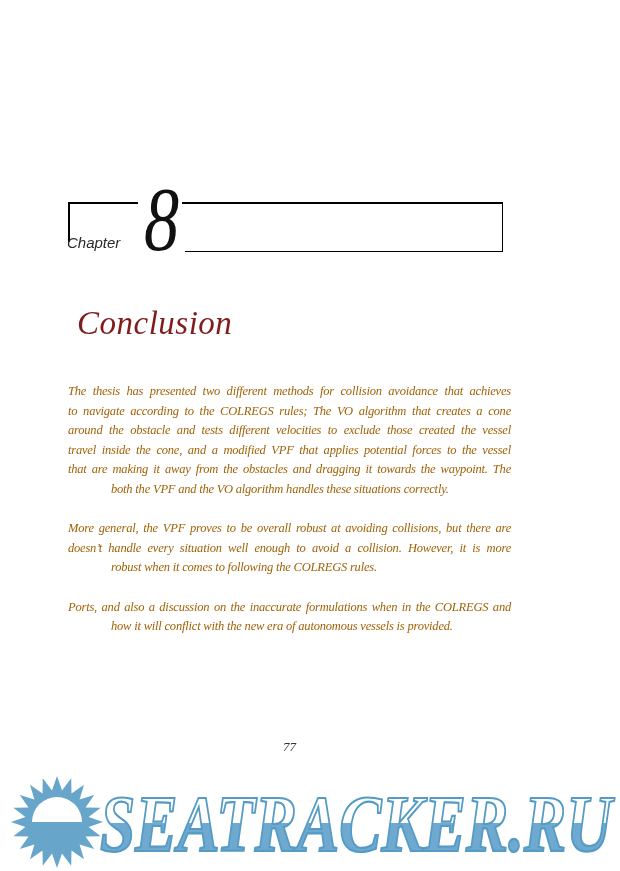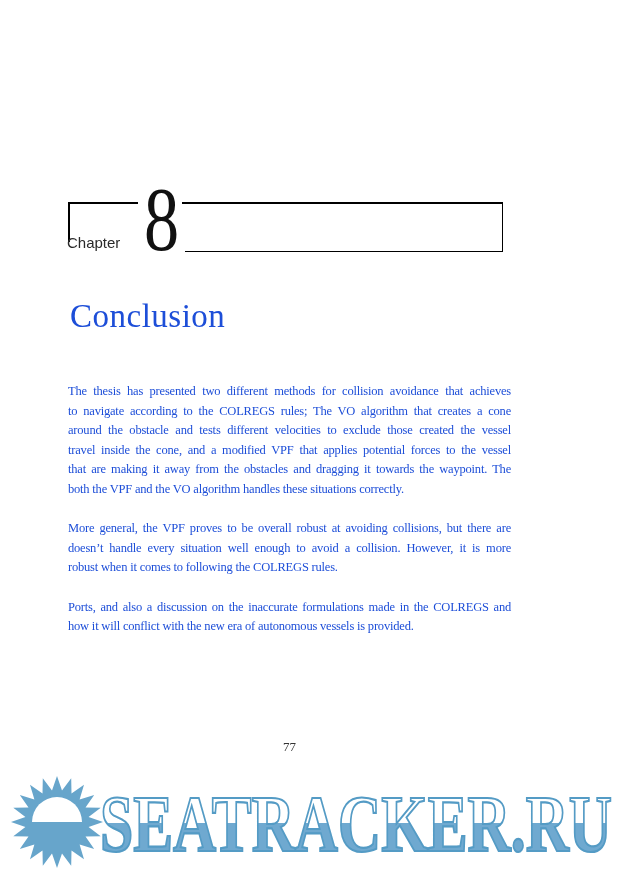--- a/index.html
+++ b/index.html
@@ -3,20 +3,21 @@
 <meta charset="utf-8">
 <style>
   html,body{margin:0;padding:0;background:#e8e8e8;}
   .page{
     position:relative;
     width:620px;height:871px;
     background:#ffffff;
     margin:0 auto;
     overflow:hidden;
     font-family:"Liberation Serif", serif;
+    font-style:italic;
   }
   
   .chbox-line{position:absolute;background:#000;}
   .line-top-left   {left:68px;  top:202px;   width:70px;  height:1.5px;}
   .line-top-right  {left:182px; top:202px;   width:321px; height:1.5px;}
   .line-right-vert {left:501.5px;top:202px;  width:1.5px; height:50px;}
   .line-bottom     {left:185px; top:250.5px; width:318px; height:1.5px;}
   .line-left-vert  {left:68px;  top:202px;   width:1.5px; height:40px;}
   .chapter-word{
     position:absolute;left:67px;top:234.5px;
@@ -24,38 +25,38 @@
     font-size:15px;line-height:15px;color:#2a2a2a;
   }
   .chapter-number{
     position:absolute;left:144px;top:175px;
     font-family:"Liberation Serif", serif;
     font-size:90px;line-height:90px;color:#111;
     transform:scaleX(0.78);transform-origin:left top;
   }
   
   .doc-title{
-    position:absolute;left:67px;top:297px;margin:3px;
+    position:absolute;left:67px;top:297px;margin:10px;
     font-family:"Liberation Serif", serif;
     font-weight:normal;
-    font-size:33px;line-height:33px;color:#1d4ed8;
+    font-size:33px;line-height:33px;color:#7f1d1d;
     letter-spacing:0.5px;
   }
   
   .article{
     position:absolute;left:68px;top:382px;width:443px;
-    font-size:12.5px;line-height:19.5px;color:#1d4ed8;
+    font-size:12.5px;line-height:19.5px;color:#a16207;
     letter-spacing:-0.2px;
   }
   .para{margin:0 0 20px 0;}
   .ln{
     display:block;white-space:nowrap;
     text-align:justify;text-align-last:justify;
   }
-  .ln-last{text-align-last:left;}
+  .ln-last{text-align-last:left;margin-left:43px;}
   
   .page-number{
     position:absolute;left:68px;top:740px;width:443px;
     text-align:center;font-size:13px;line-height:13px;color:#333;
   }
   
   .watermark{position:absolute;left:0;top:771px;width:620px;height:100px;}
 </style>
 </head>
 <body>
@@ -82,21 +83,21 @@
       <span class="ln">travel inside the cone, and a modified VPF that applies potential forces to the vessel</span>
       <span class="ln">that are making it away from the obstacles and dragging it towards the waypoint. The</span>
       <span class="ln ln-last">both the VPF and the VO algorithm handles these situations correctly.</span>
     </p>
     <p class="para">
       <span class="ln">More general, the VPF proves to be overall robust at avoiding collisions, but there are</span>
       <span class="ln">doesn’t handle every situation well enough to avoid a collision. However, it is more</span>
       <span class="ln ln-last">robust when it comes to following the COLREGS rules.</span>
     </p>
     <p class="para">
-      <span class="ln">Ports, and also a discussion on the inaccurate formulations made in the COLREGS and</span>
+      <span class="ln">Ports, and also a discussion on the inaccurate formulations when in the COLREGS and</span>
       <span class="ln ln-last">how it will conflict with the new era of autonomous vessels is provided.</span>
     </p>
   </div>
 
   <div class="page-number">77</div>
 
   <svg class="watermark" width="620" height="100" viewBox="0 0 620 100" xmlns="http://www.w3.org/2000/svg">
     <defs>
       <linearGradient id="halfFill" gradientUnits="userSpaceOnUse" x1="0" y1="27" x2="0" y2="80">
         <stop offset="0" stop-color="#ffffff"></stop>

